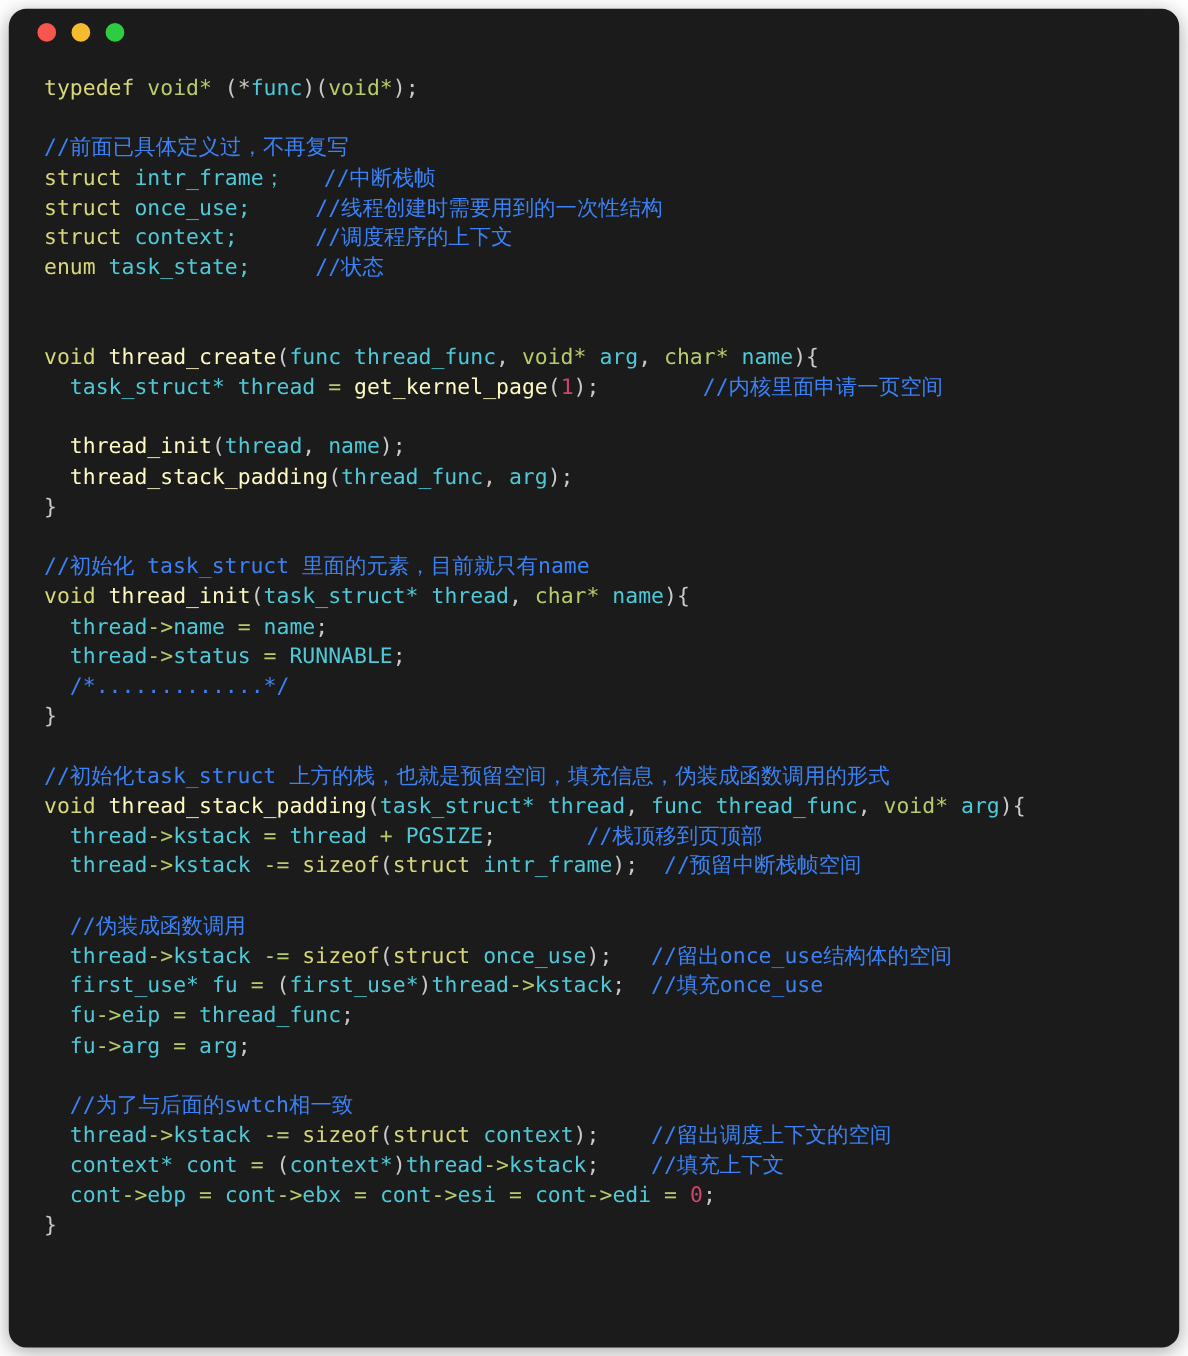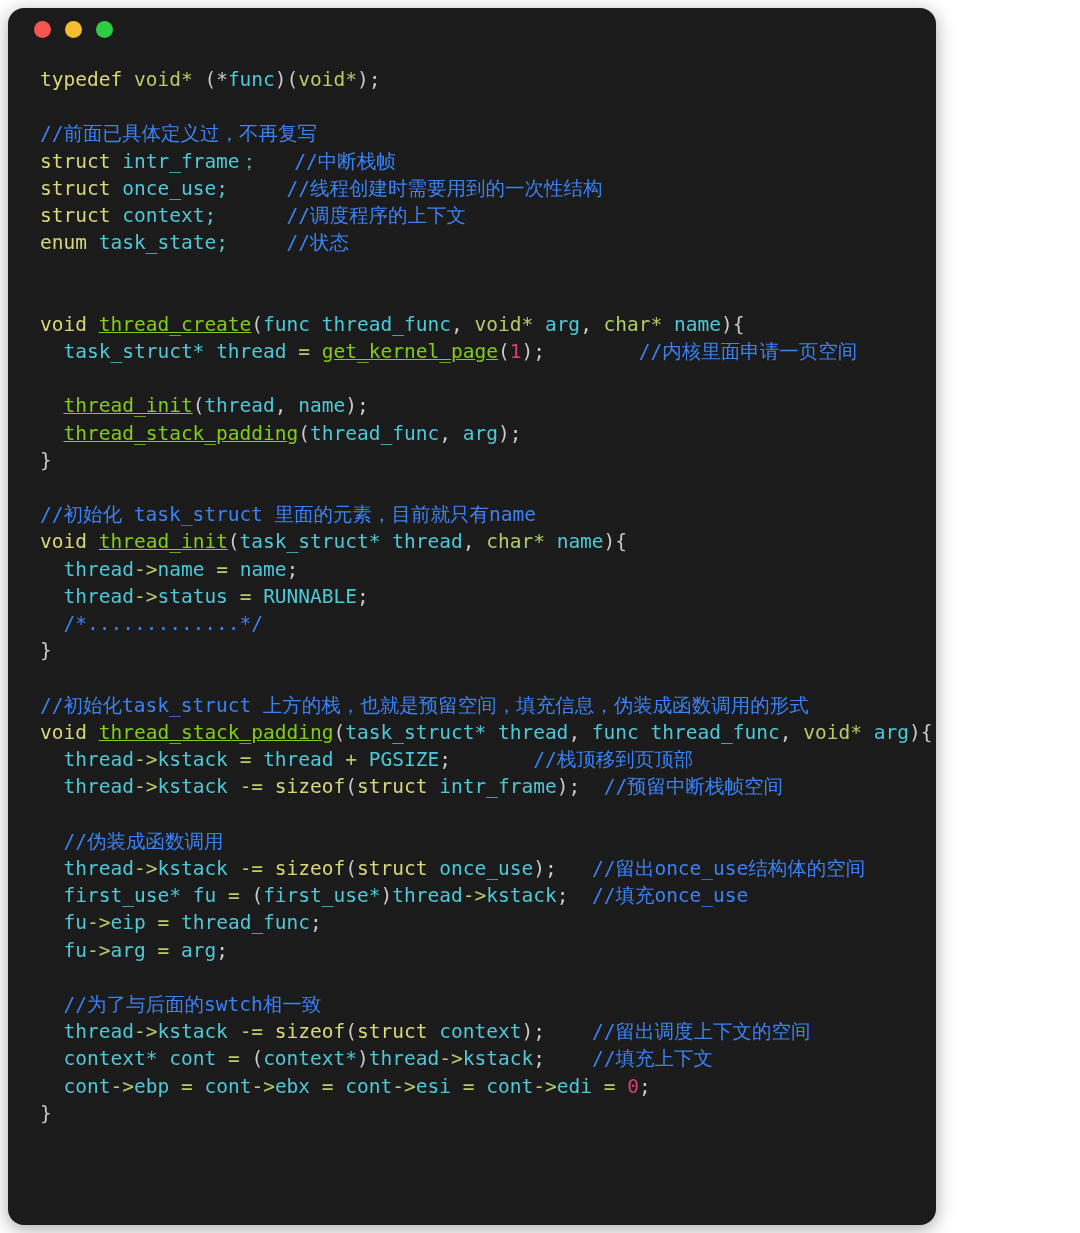--- a/index.html
+++ b/index.html
@@ -11,21 +11,21 @@
     width: 1080px;
     height: 1233px;
     overflow: hidden;
     font-family: "DejaVu Sans Mono", "Liberation Mono", monospace;
   }
 
   #window {
     position: absolute;
     left: 8px;
     top: 8px;
-    width: 928px;
+    width: 1064px;
     height: 1217px;
     background: #1b1b1b;
     border-radius: 16px;
     box-shadow: 0 4px 18px rgba(0,0,0,0.35);
     overflow: hidden;
     box-sizing: border-box;
   }
 
   #titlebar {
     height: 42px;
@@ -52,21 +52,21 @@
   }
   .line {
     min-height: 27.2px;
     white-space: pre;
   }
 
   
   .kw   { color: #d8d77a; }   
   .typ  { color: #b5cc6b; }   
   .id   { color: #4ec9d8; }   
-  .fn   { color: #84cc16; text-decoration: underline; }   
+  .fn   { color: #fef9c3; }   
   .num  { color: #d1456b; }   
   .cmt  { color: #3b82f6; }   
   .pun  { color: #c9c9c9; }   
   .op   { color: #b5cc6b; }   
   .arrow{ color: #b5cc6b; }
 </style>
 </head>
 <body>
 
 <div id="window">

